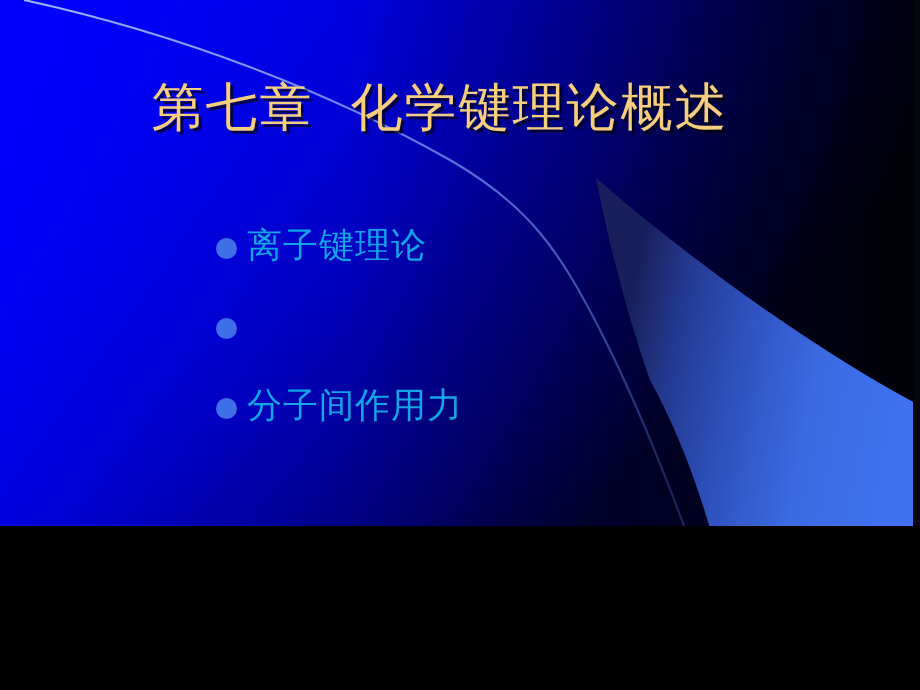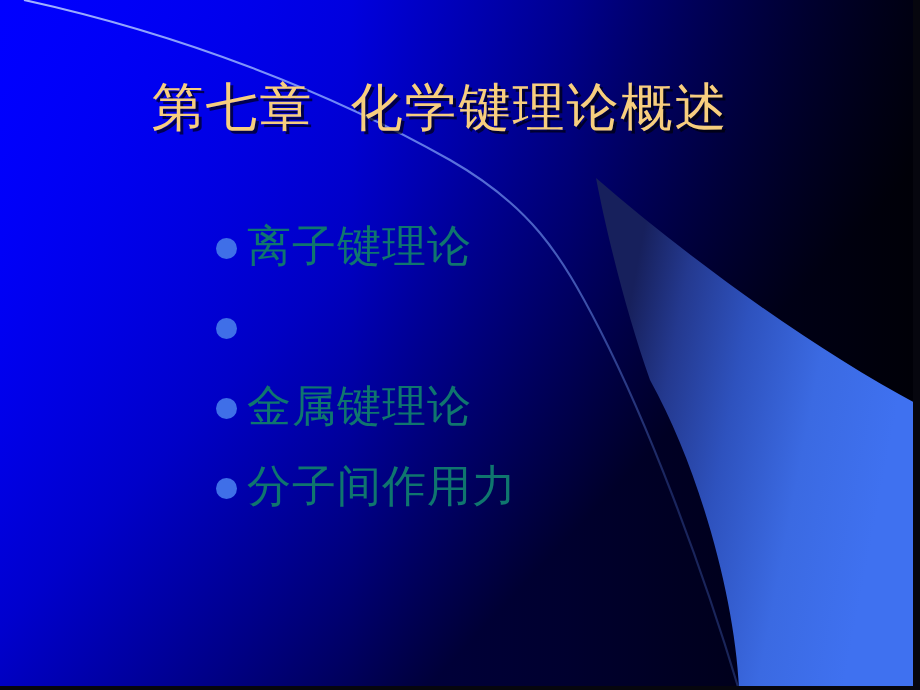--- a/index.html
+++ b/index.html
@@ -4,21 +4,21 @@
 <title>Slide</title>
 <style>
   html, body {
     margin: 0;
     padding: 0;
     background: #000;
   }
   #slide {
     position: relative;
     width: 920px;
-    height: 690px;
+    height: 526px;
     overflow: hidden;
     font-family: "Liberation Serif", "DejaVu Serif", serif;
     background: #000008;
   }
 
   
   #bg-svg {
     position: absolute;
     inset: 0;
     width: 920px;
@@ -58,26 +58,26 @@
   .bullet-dot {
     width: 21px;
     height: 21px;
     border-radius: 50%;
     background: #3F6FE8;
     flex: 0 0 auto;
     margin-right: 10px;
     margin-top: 4px;
   }
   .bullet-text {
-    font-size: 44px;
+    font-size: 35px;
     line-height: 48px;
-    color: #0f766e;
+    color: #0ea5e9;
     letter-spacing: 1px;
     white-space: pre;
-    font-family: Liberation Sans, sans-serif;
+    font-family: Liberation Serif, serif;
   }
 </style>
 </head>
 <body>
 
 <div id="slide">
 
   <svg id="bg-svg" viewBox="0 0 920 690" preserveAspectRatio="none">
     <defs>
       <linearGradient id="baseGrad" x1="0" y1="0" x2="1" y2="0">
@@ -132,24 +132,20 @@
 
     <div class="bullet-row">
       <span class="bullet-dot"></span>
       <span class="bullet-text">离子键理论</span>
     </div>
 
     <div class="bullet-row">
       <span class="bullet-dot"></span>
     </div>
 
-    <div class="bullet-row">
-      <span class="bullet-dot"></span>
-      <span class="bullet-text">金属键理论</span>
-    </div>
 
     <div class="bullet-row">
       <span class="bullet-dot"></span>
       <span class="bullet-text">分子间作用力</span>
     </div>
 
   </div>
 
 </div>
 

